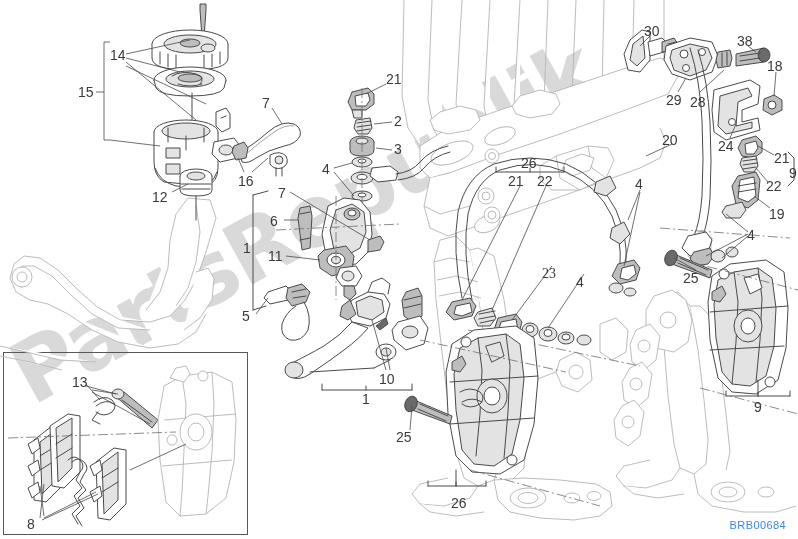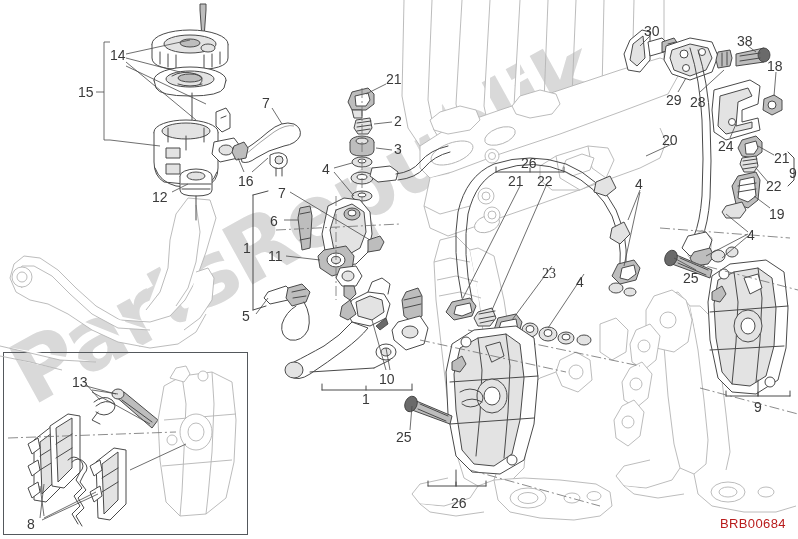--- a/index.html
+++ b/index.html
@@ -34,21 +34,21 @@
   
   .lbl{
     position:absolute;z-index:20;
     font-family:"Liberation Sans", sans-serif;
     font-size:14px;color:#3a3a3a;
     line-height:1;white-space:nowrap;
   }
   #code{
     position:absolute;right:12px;bottom:8px;z-index:20;
     font-family:"Liberation Sans", sans-serif;
-    font-size:13px;color:#b91c1c;letter-spacing:.4px;
+    font-size:11px;color:#3b82f6;letter-spacing:.4px;
   }
   .inset-box{
     position:absolute;left:3px;top:352px;width:243px;height:181px;
     border:1px solid #54585c;background:transparent;z-index:8;
   }
 </style>
 </head>
 <body style="background: rgb(255, 255, 255);">
 
 <div id="stage">

